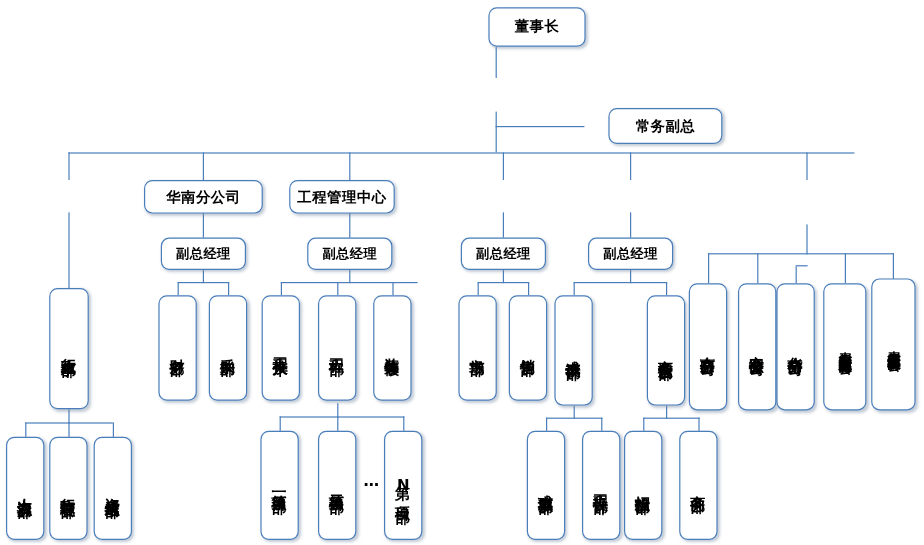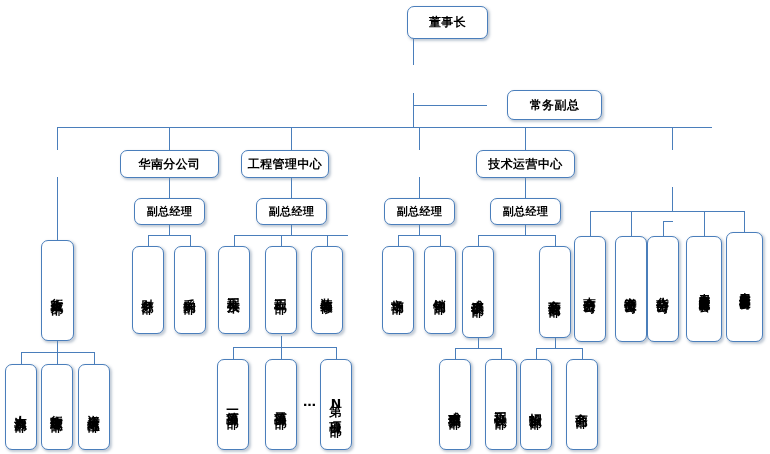--- a/index.html
+++ b/index.html
@@ -145,21 +145,20 @@
   <div class="ln v" style="left: 704px; top: 211px; height: 25px; background: rgb(74, 126, 187);"></div>
   <div class="ln v" style="left: 744px; top: 211px; height: 25px; background: rgb(74, 126, 187);"></div>
 
   <div class="node h" style="left: 363px; top: 6px; width: 81px; height: 33px; border-color: rgb(74, 126, 187); margin-left: 44px;">董事长</div>
 
 
   <div class="node h" style="left: 507px; top: 90px; width: 95px; height: 30px; border-color: rgb(74, 126, 187);">常务副总</div>
 
   <div class="node h" style="left: 120px; top: 150px; width: 99px; height: 28px; border-color: rgb(74, 126, 187);">华南分公司</div>
   <div class="node h" style="left: 241px; top: 150px; width: 88px; height: 28px; border-color: rgb(74, 126, 187);">工程管理中心</div>
-  <div class="node h" style="left: 476px; top: 150px; width: 99px; height: 28px; border-color: rgb(74, 126, 187);">技术运营中心</div>
 
   <div class="node h small" style="left: 134px; top: 198px; width: 71px; height: 27px; border-color: rgb(74, 126, 187);">副总经理</div>
   <div class="node h small" style="left: 256px; top: 198px; width: 71px; height: 27px; border-color: rgb(74, 126, 187);">副总经理</div>
   <div class="node h small" style="left: 384px; top: 198px; width: 71px; height: 27px; border-color: rgb(74, 126, 187);">副总经理</div>
   <div class="node h small" style="left: 490px; top: 198px; width: 71px; height: 27px; border-color: rgb(74, 126, 187);">副总经理</div>
 
   <div class="node v" style="left: 41px; top: 240px; width: 33px; height: 101px; border-color: rgb(74, 126, 187);">行政人事部</div>
   <div class="node v" style="left: 5px; top: 364px; width: 32px; height: 86px; border-color: rgb(74, 126, 187);">人力资源部</div>
   <div class="node v" style="left: 41px; top: 364px; width: 32px; height: 86px; border-color: rgb(74, 126, 187);">行政管理部</div>
   <div class="node v" style="left: 78px; top: 364px; width: 32px; height: 86px; border-color: rgb(74, 126, 187);">资质运维部</div>

